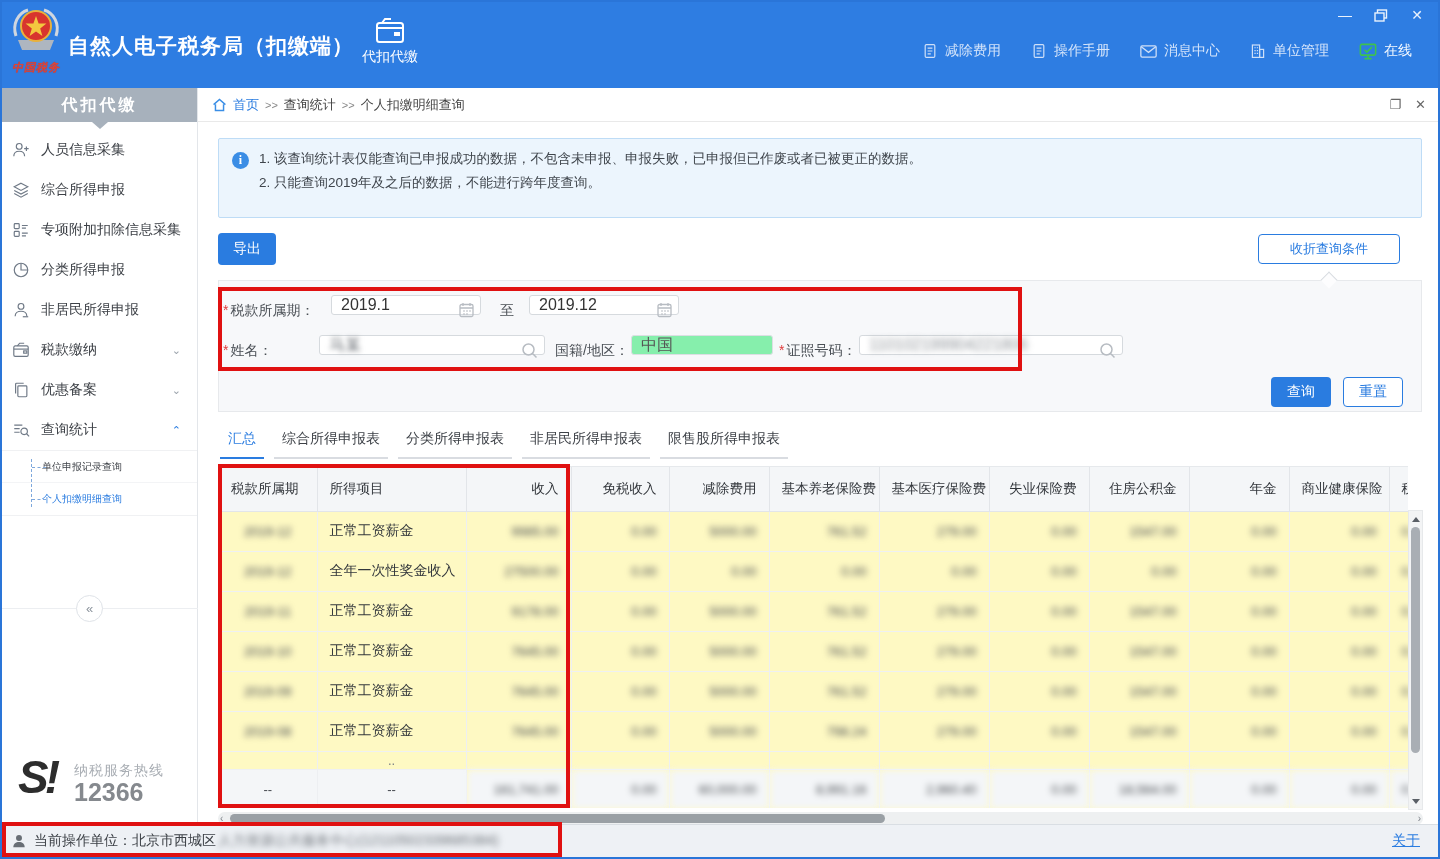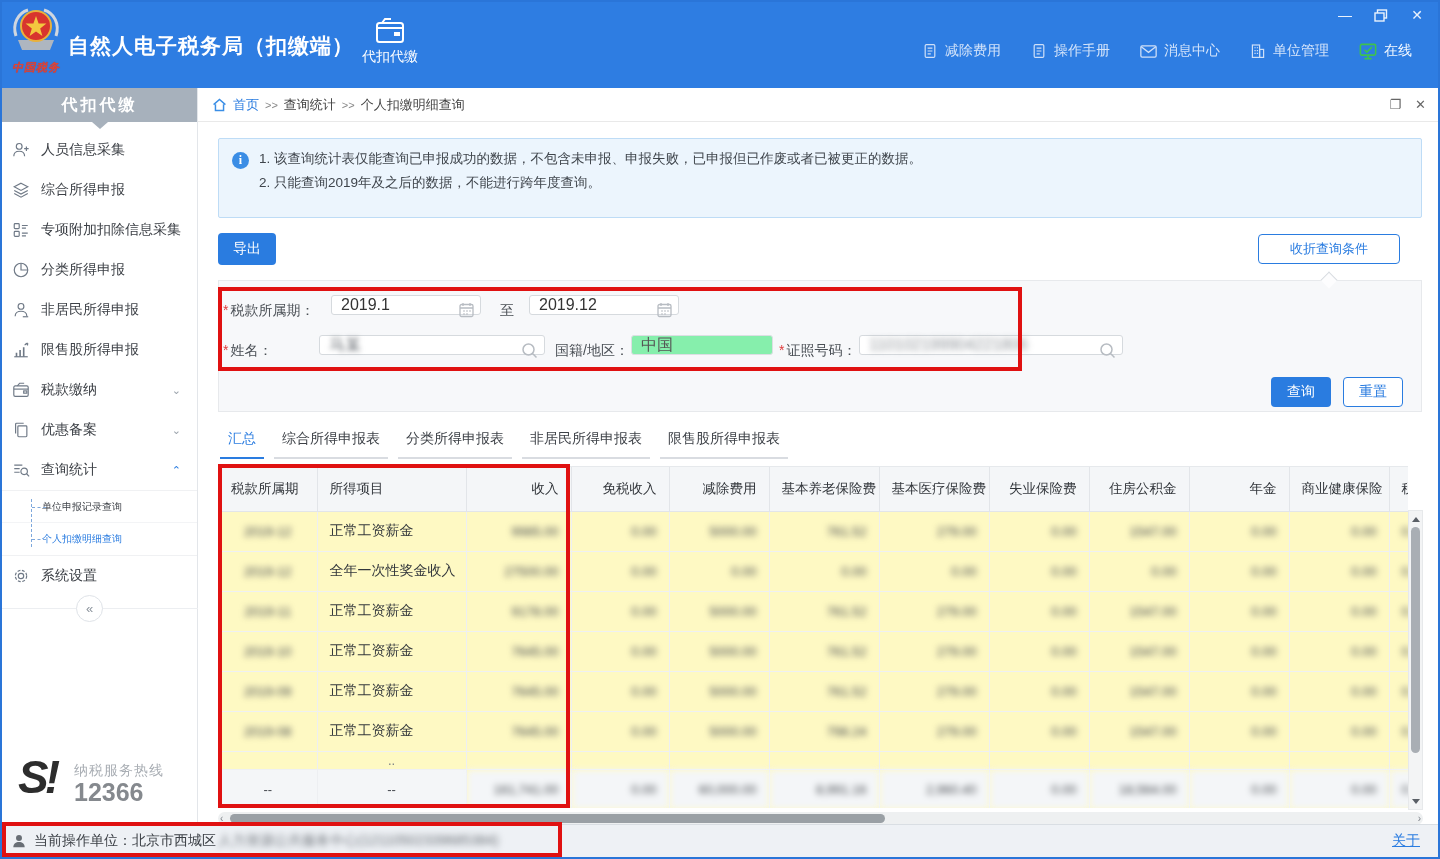--- a/index.html
+++ b/index.html
@@ -245,30 +245,20 @@
             <circle cx="10" cy="6" r="3.2" fill="none" stroke="#6f7986" stroke-width="1.3"></circle>
             <path d="M3.5 17 c0-3.6 3-5.6 6.5-5.6 s6.5 2 6.5 5.6" fill="none" stroke="#6f7986" stroke-width="1.3"></path>
             <path d="M12 17.5 h6" fill="none" stroke="#6f7986" stroke-width="1.3"></path>
           </svg>
         </span>
         <span>非居民所得申报</span>
       </div>
       <div class="menu-item">
         <span>
           <svg width="18" height="18" viewBox="0 0 20 20">
-            <path d="M2.5 17.5 h15" fill="none" stroke="#6f7986" stroke-width="1.3"></path>
-            <path d="M5 17.5 v-4.5 M9 17.5 v-7.5 M13 17.5 v-10.5" stroke="#6f7986" stroke-width="1.8" fill="none"></path>
-            <path d="M14 4.5 l3.5 -2 M17.5 2.5 l-2.5 .3 M17.5 2.5 l-.3 2.5" fill="none" stroke="#6f7986" stroke-width="1.3"></path>
-          </svg>
-        </span>
-        <span>限售股所得申报</span>
-      </div>
-      <div class="menu-item">
-        <span>
-          <svg width="18" height="18" viewBox="0 0 20 20">
             <rect x="2" y="5.5" width="16" height="11.5" rx="1.5" fill="none" stroke="#6f7986" stroke-width="1.3"></rect>
             <path d="M2 9 h16" fill="none" stroke="#6f7986" stroke-width="1.3"></path>
             <path d="M6 5.5 L8.5 2.5 h5" fill="none" stroke="#6f7986" stroke-width="1.3"></path>
             <rect x="13" y="11" width="3.5" height="2.5" fill="none" stroke="#6f7986" stroke-width="1.3"></rect>
           </svg>
         </span>
         <span>税款缴纳</span>
         <span class="chev">⌄</span>
       </div>
       <div class="menu-item">
@@ -288,29 +278,20 @@
             <circle cx="13.5" cy="11.5" r="3.6" fill="none" stroke="#6f7986" stroke-width="1.3"></circle>
             <path d="M16.2 14.2 L19 17" fill="none" stroke="#6f7986" stroke-width="1.3"></path>
           </svg>
         </span>
         <span>查询统计</span>
         <span class="chev">⌃</span>
       </div>
       <div class="submenu">
         <div class="sub-item">单位申报记录查询</div>
         <div class="sub-item active">个人扣缴明细查询</div>
-      </div>
-      <div class="menu-item">
-        <span>
-          <svg width="18" height="18" viewBox="0 0 20 20">
-            <circle cx="10" cy="10" r="3" fill="none" stroke="#6f7986" stroke-width="1.3"></circle>
-            <circle cx="10" cy="10" r="6.3" fill="none" stroke="#6f7986" stroke-width="1.3" stroke-dasharray="3.2 1.8"></circle>
-          </svg>
-        </span>
-        <span>系统设置</span>
       </div>
     </nav>
   <div class="collapse-row">
     <div class="collapse-btn">«</div>
   </div>
   <div class="hotline">
     <span class="glyph">S!</span>
     <span class="hcaption">纳税服务热线</span>
     <span class="hnumber">12366</span>
   </div>

